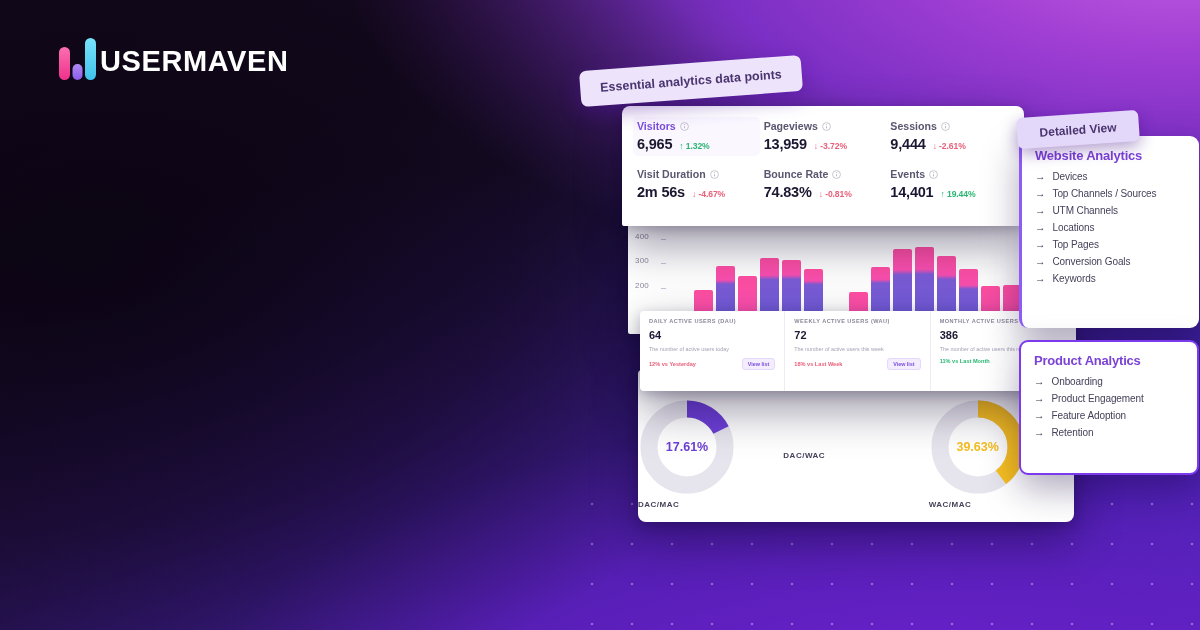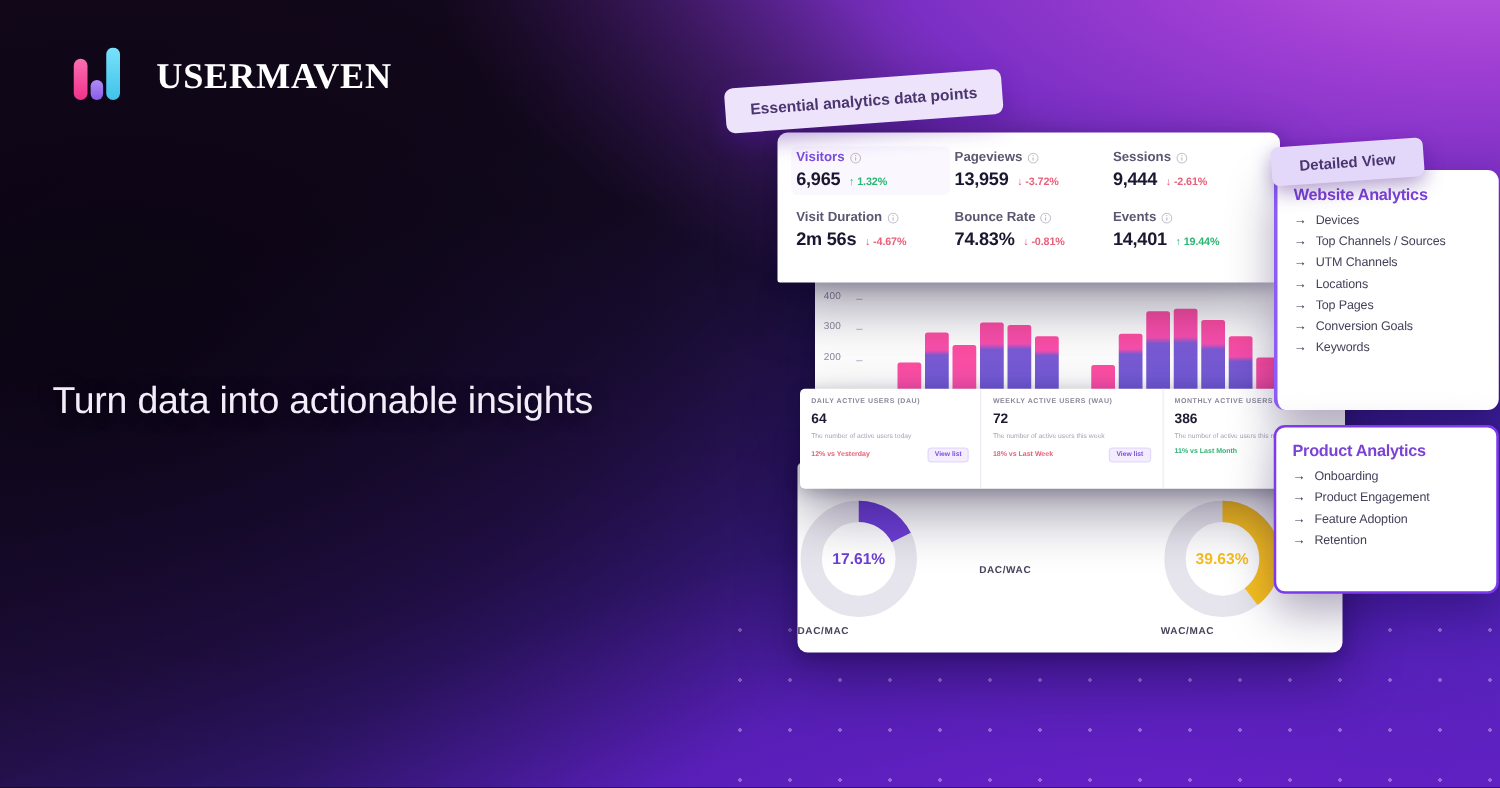--- a/index.html
+++ b/index.html
@@ -27,21 +27,21 @@
     opacity: .75;
   }
   #bg-vignette {
     position: absolute; inset: 0;
     background: radial-gradient(90% 110% at 8% 42%, rgba(10,4,18,.92) 0%, rgba(12,5,20,.55) 38%, rgba(0,0,0,0) 66%);
   }
 
   
   #left-col { position: absolute; left: 40px; top: 0; width: 560px; height: 630px; z-index: 5; }
 
-  #brand { position: absolute; left: 18px; top: 38px; display: flex; align-items: center; gap: 27px; font-family: Liberation Serif, serif; }
+  #brand { position: absolute; left: 18px; top: 38px; display: flex; align-items: center; gap: 2px; }
   #logo-mark { display: block; }
   #brand-name {
     color: #ffffff; font-size: 29px; font-weight: 700; letter-spacing: .6px; line-height: 1;
   }
 
   #headline {
     position: absolute; left: 0; top: 238px; width: 560px;
     color: #ffffff; font-size: 40px; font-weight: 700; letter-spacing: -.7px; line-height: 1.1;
     text-shadow: 0 2px 18px rgba(0,0,0,.45);
   }
@@ -97,21 +97,21 @@
   .info-ico { width: 9px; height: 9px; flex: 0 0 9px; opacity: .6; }
   .stat-row { display: flex; align-items: baseline; gap: 7px; margin-top: 4px; }
   .stat-value { font-size: 14.5px; font-weight: 700; color: #1a1730; letter-spacing: -.2px; }
   .stat-delta { font-size: 8.6px; font-weight: 600; letter-spacing: -.1px; }
   .stat-delta.up { color: #2bb673; }
   .stat-delta.down { color: #e8607a; }
 
   
   #chart-card {
     left: 628px; top: 222px; width: 400px; height: 112px;
-    border-radius: 2px; z-index: 9; margin-left: 24px;
+    border-radius: 2px; z-index: 9;
   }
   #chart-inner { position: absolute; inset: 0; padding: 6px 8px 0 8px; }
   .axis-lbl { position: absolute; left: 7px; font-size: 8px; color: #8d889c; letter-spacing: .2px; }
   .axis-tick { position: absolute; left: 33px; width: 5px; height: 1px; background: #c9c4d6; }
   #bars {
     position: absolute; left: 44px; right: 6px; bottom: 0; top: 8px;
     display: flex; align-items: flex-end; justify-content: space-between; gap: 3px;
   }
   .bar { flex: 1 1 0; border-radius: 2px 2px 0 0; position: relative; overflow: hidden; }
 
@@ -199,21 +199,20 @@
           </linearGradient>
         </defs>
         <rect x="1" y="9" width="11" height="33" rx="5.5" fill="url(#lg-pink)"></rect>
         <rect x="14.5" y="26" width="10" height="16" rx="5" fill="url(#lg-purple)"></rect>
         <rect x="27" y="0" width="11" height="42" rx="5.5" fill="url(#lg-cyan)"></rect>
       </svg>
     </span>
     <span id="brand-name">USERMAVEN</span>
   </div>
 
-  <p id="subheadline">Turn data into actionable insights</p>
 </div>
 
 <div id="composition">
 
   <div id="badge-essential">
     <span id="badge-essential-label">Essential analytics data points</span>
   </div>
 
   <div id="badge-detailed">
     <span id="badge-detailed-label">Detailed View</span>

